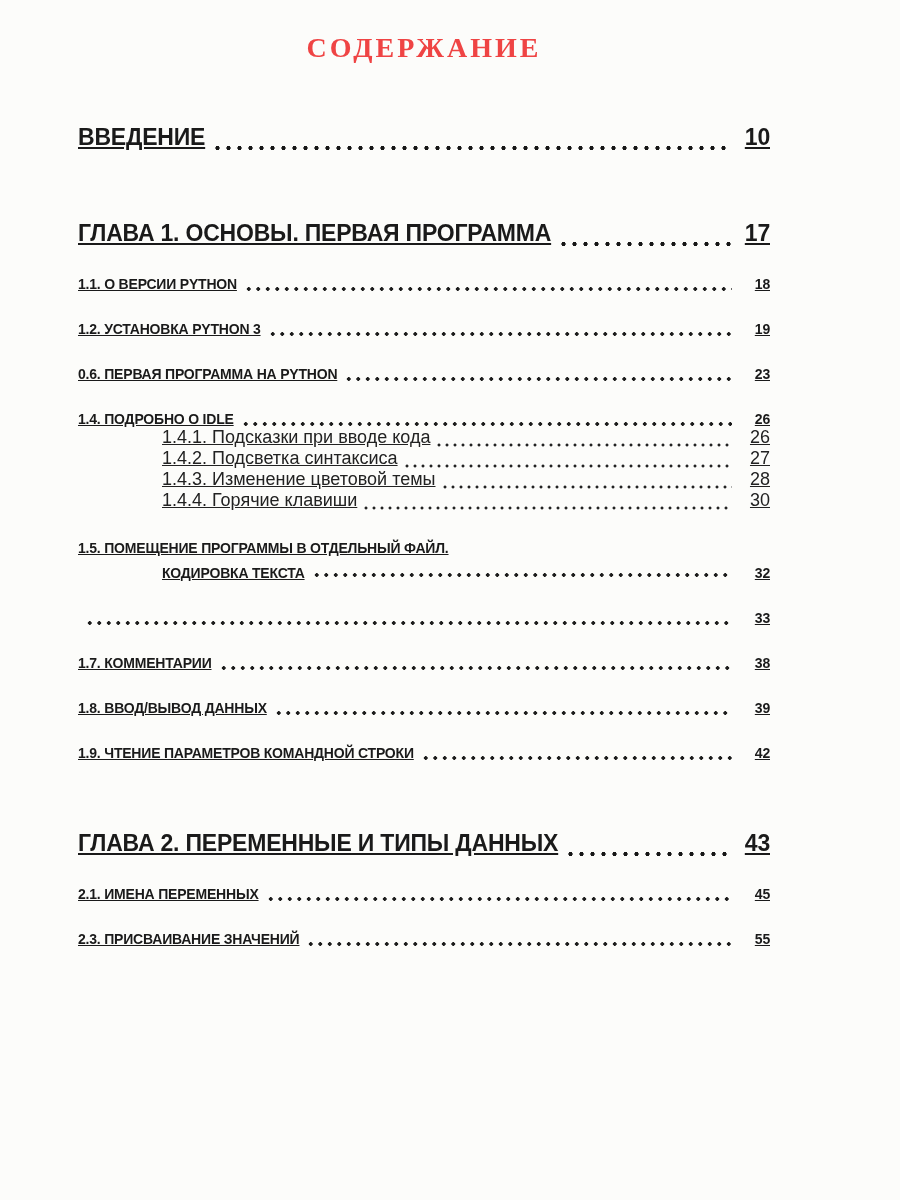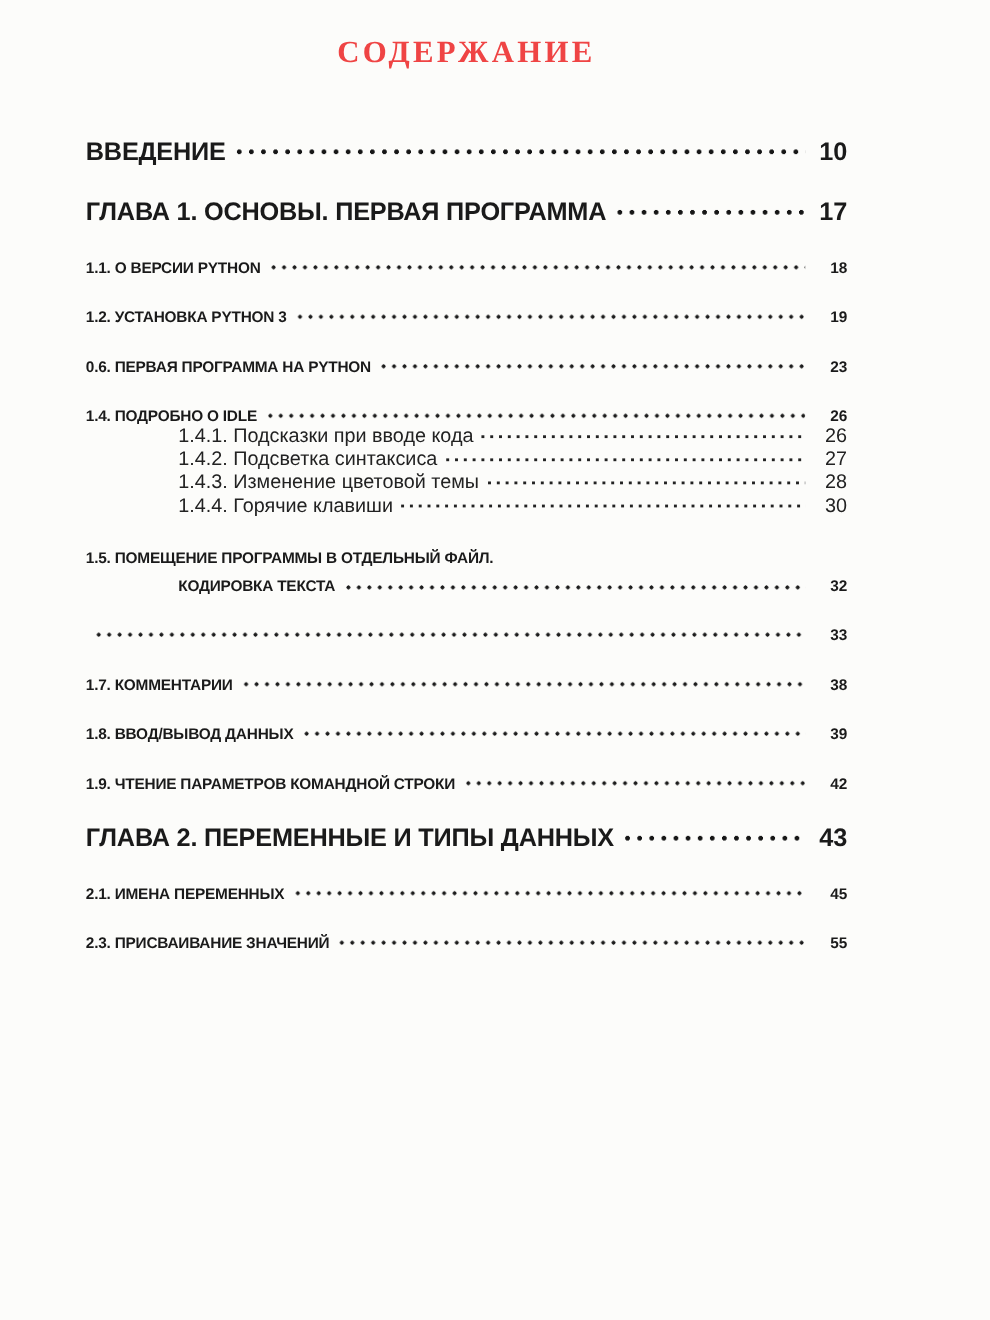--- a/index.html
+++ b/index.html
@@ -26,35 +26,36 @@
     letter-spacing: 3px;
     text-align: center;
     margin: 4px 0 0 0;
     color: #ef4444;
   }
   .toc {
     margin-top: 0;
   }
   .entry {
     display: flex;
-    align-items: center;
+    align-items: flex-end;
     letter-spacing: -0.2px;
+    text-decoration: underline;
   }
   .entry.two-line {
     display: block;
   }
   .entry .line2 {
     display: flex;
     align-items: baseline;
     margin-top: 9px;
     padding-left: 84px;
   }
   .toc .entry:first-child { margin-top: 60px; }
   .level-chapter {
-    margin-top: 28px;
+    margin-top: 69px;
     font-size: 23px;
     font-weight: 700;
   }
   .level-section {
     margin-top: 29px;
     font-size: 14px;
     font-weight: 700;
   }
   .level-subsection {
     font-size: 18px;

